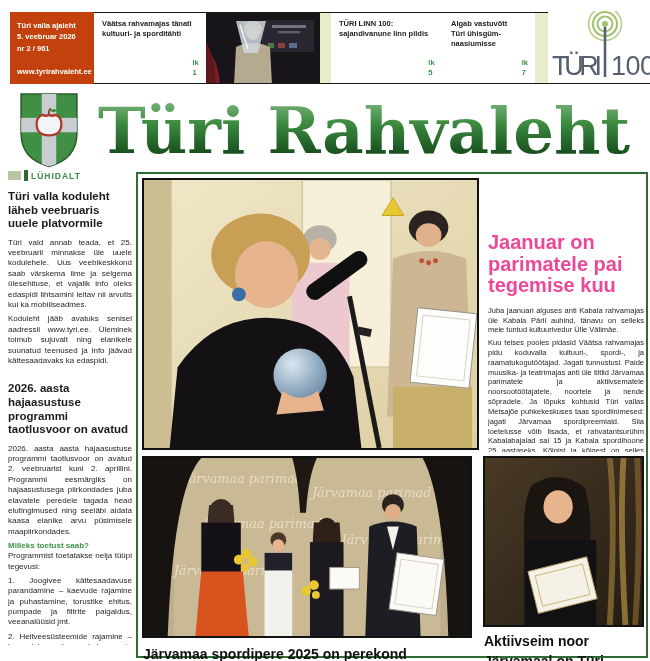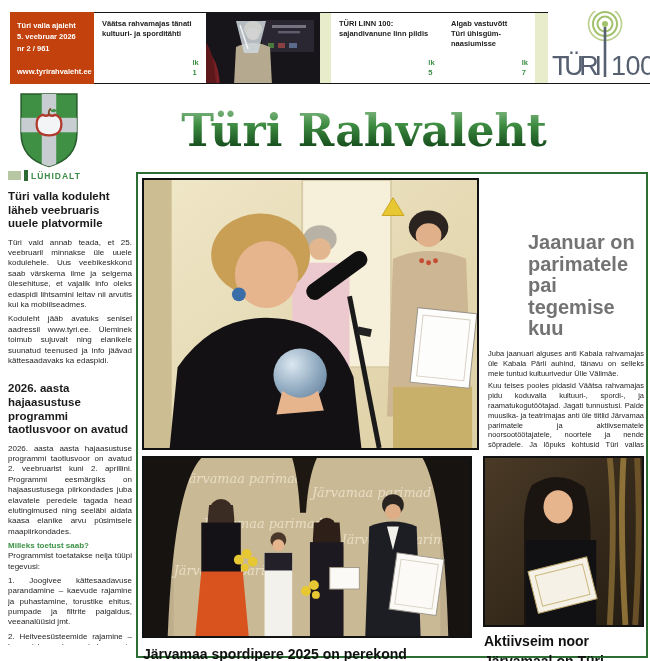--- a/index.html
+++ b/index.html
@@ -19,21 +19,21 @@
   .t1 { width:112px; } .t2 { width:112px; } .t3 { width:92px; }
   .strip { background:#e9ecca; } .s1 { width:11px; } .s2 { width:13px; }
   .thumb { width:114px; height:100%; overflow:hidden; }
   .logo-block { flex:1; height:72px; border-bottom:1.6px solid #161616; display:flex;
     align-items:flex-end; justify-content:center; background:#fff; }
 
   
   .masthead { position:absolute; top:88px; left:10px; width:638px; height:84px; display:flex; align-items:center; }
   .crest { width:62px; flex:none; margin-left:8px; }
   .masthead-title { flex:1; text-align:center; font-family:"DejaVu Serif", serif; font-weight:bold;
-    font-size:44px; letter-spacing:0px; color:#2e7d32; white-space:nowrap;
+    font-size:64px; letter-spacing:0px; color:#2e7d32; white-space:nowrap;
     text-shadow:1px 1px 0 #1b501f; }
   @supports (-webkit-background-clip:text) {
     .masthead-title { background:linear-gradient(180deg,#8fc190 0%,#3d8b41 40%,#1a5420 78%,#0f3a13 100%);
       -webkit-background-clip:text; background-clip:text; color:transparent; text-shadow:none; }
   }
 
   
   .sidebar { position:absolute; top:170px; left:8px; width:124px; bottom:16px; overflow:hidden; }
   .luhidalt { display:flex; align-items:center; gap:3px; margin-bottom:9px; }
   .sq1 { width:13px; height:9px; background:#b7c6a3; }
@@ -47,22 +47,22 @@
   
   .frame { position:absolute; top:172px; left:136px; width:512px; height:486px;
     border:2px solid #2d6e35; background:#fff; }
   .photo { position:absolute; border:2px solid #111; overflow:hidden; background:#ccc; }
   .photo svg { display:block; width:100%; height:100%; }
   .photo-main   { left:4px;  top:4px;   width:337px; height:272px; }
   .photo-family { left:4px;  top:282px; width:330px; height:182px; }
   .photo-youth  { left:345px; top:282px; width:161px; height:171px; }
 
   .col-right { position:absolute; left:350px; top:6px; width:156px; height:272px; overflow:hidden; }
-  .headline { margin-top:52px; font-size:20px; font-weight:bold; color:#737373; line-height:1.08;
-    margin-bottom:9px;margin-left:40px; }
+  .headline { margin-top:52px; font-size:20px; font-weight:bold; color:#ec4899; line-height:1.08;
+    margin-bottom:9px; }
   .art-p { font-size:7.5px; color:#1f1f1f; line-height:1.31; text-align:justify; margin-bottom:3px; }
 
   .caption { position:absolute; font-size:14px; font-weight:bold; color:#111; line-height:1.45; }
   .caption-family { left:5px; top:470px; width:330px; }
   .caption-youth  { left:346px; top:457px; width:160px; }
 </style>
 </head>
 <body>
 
 <div class="page">

